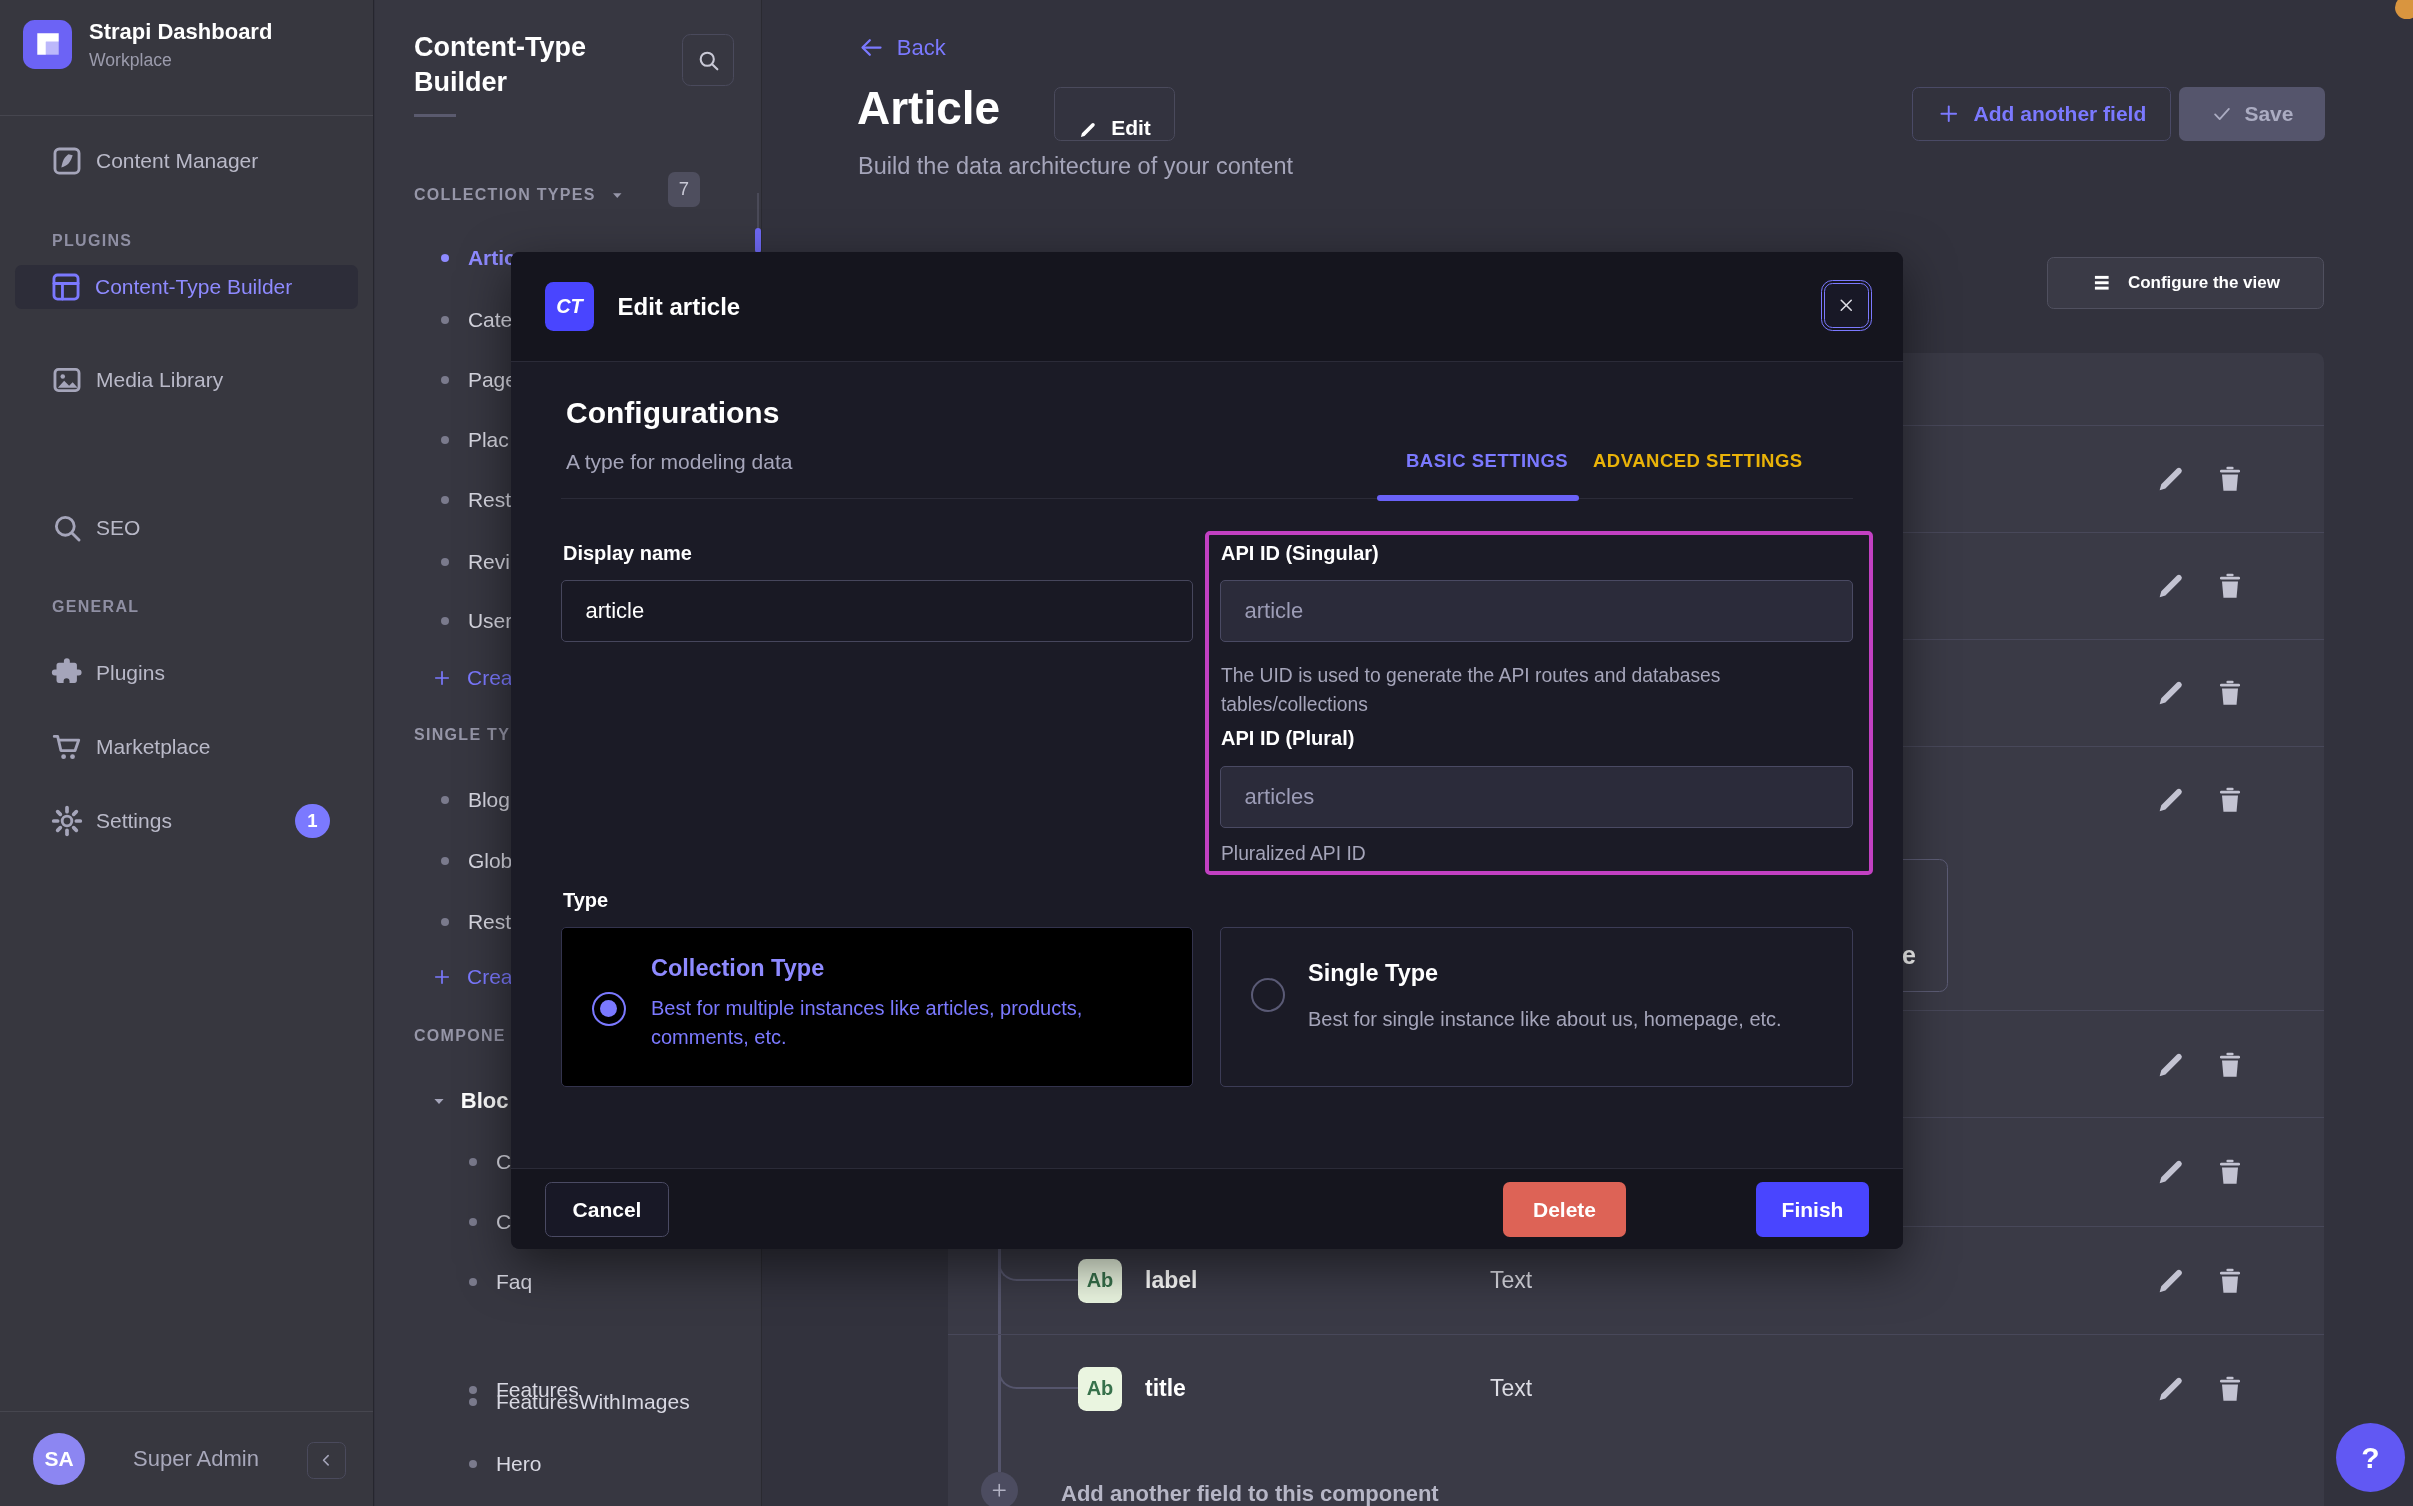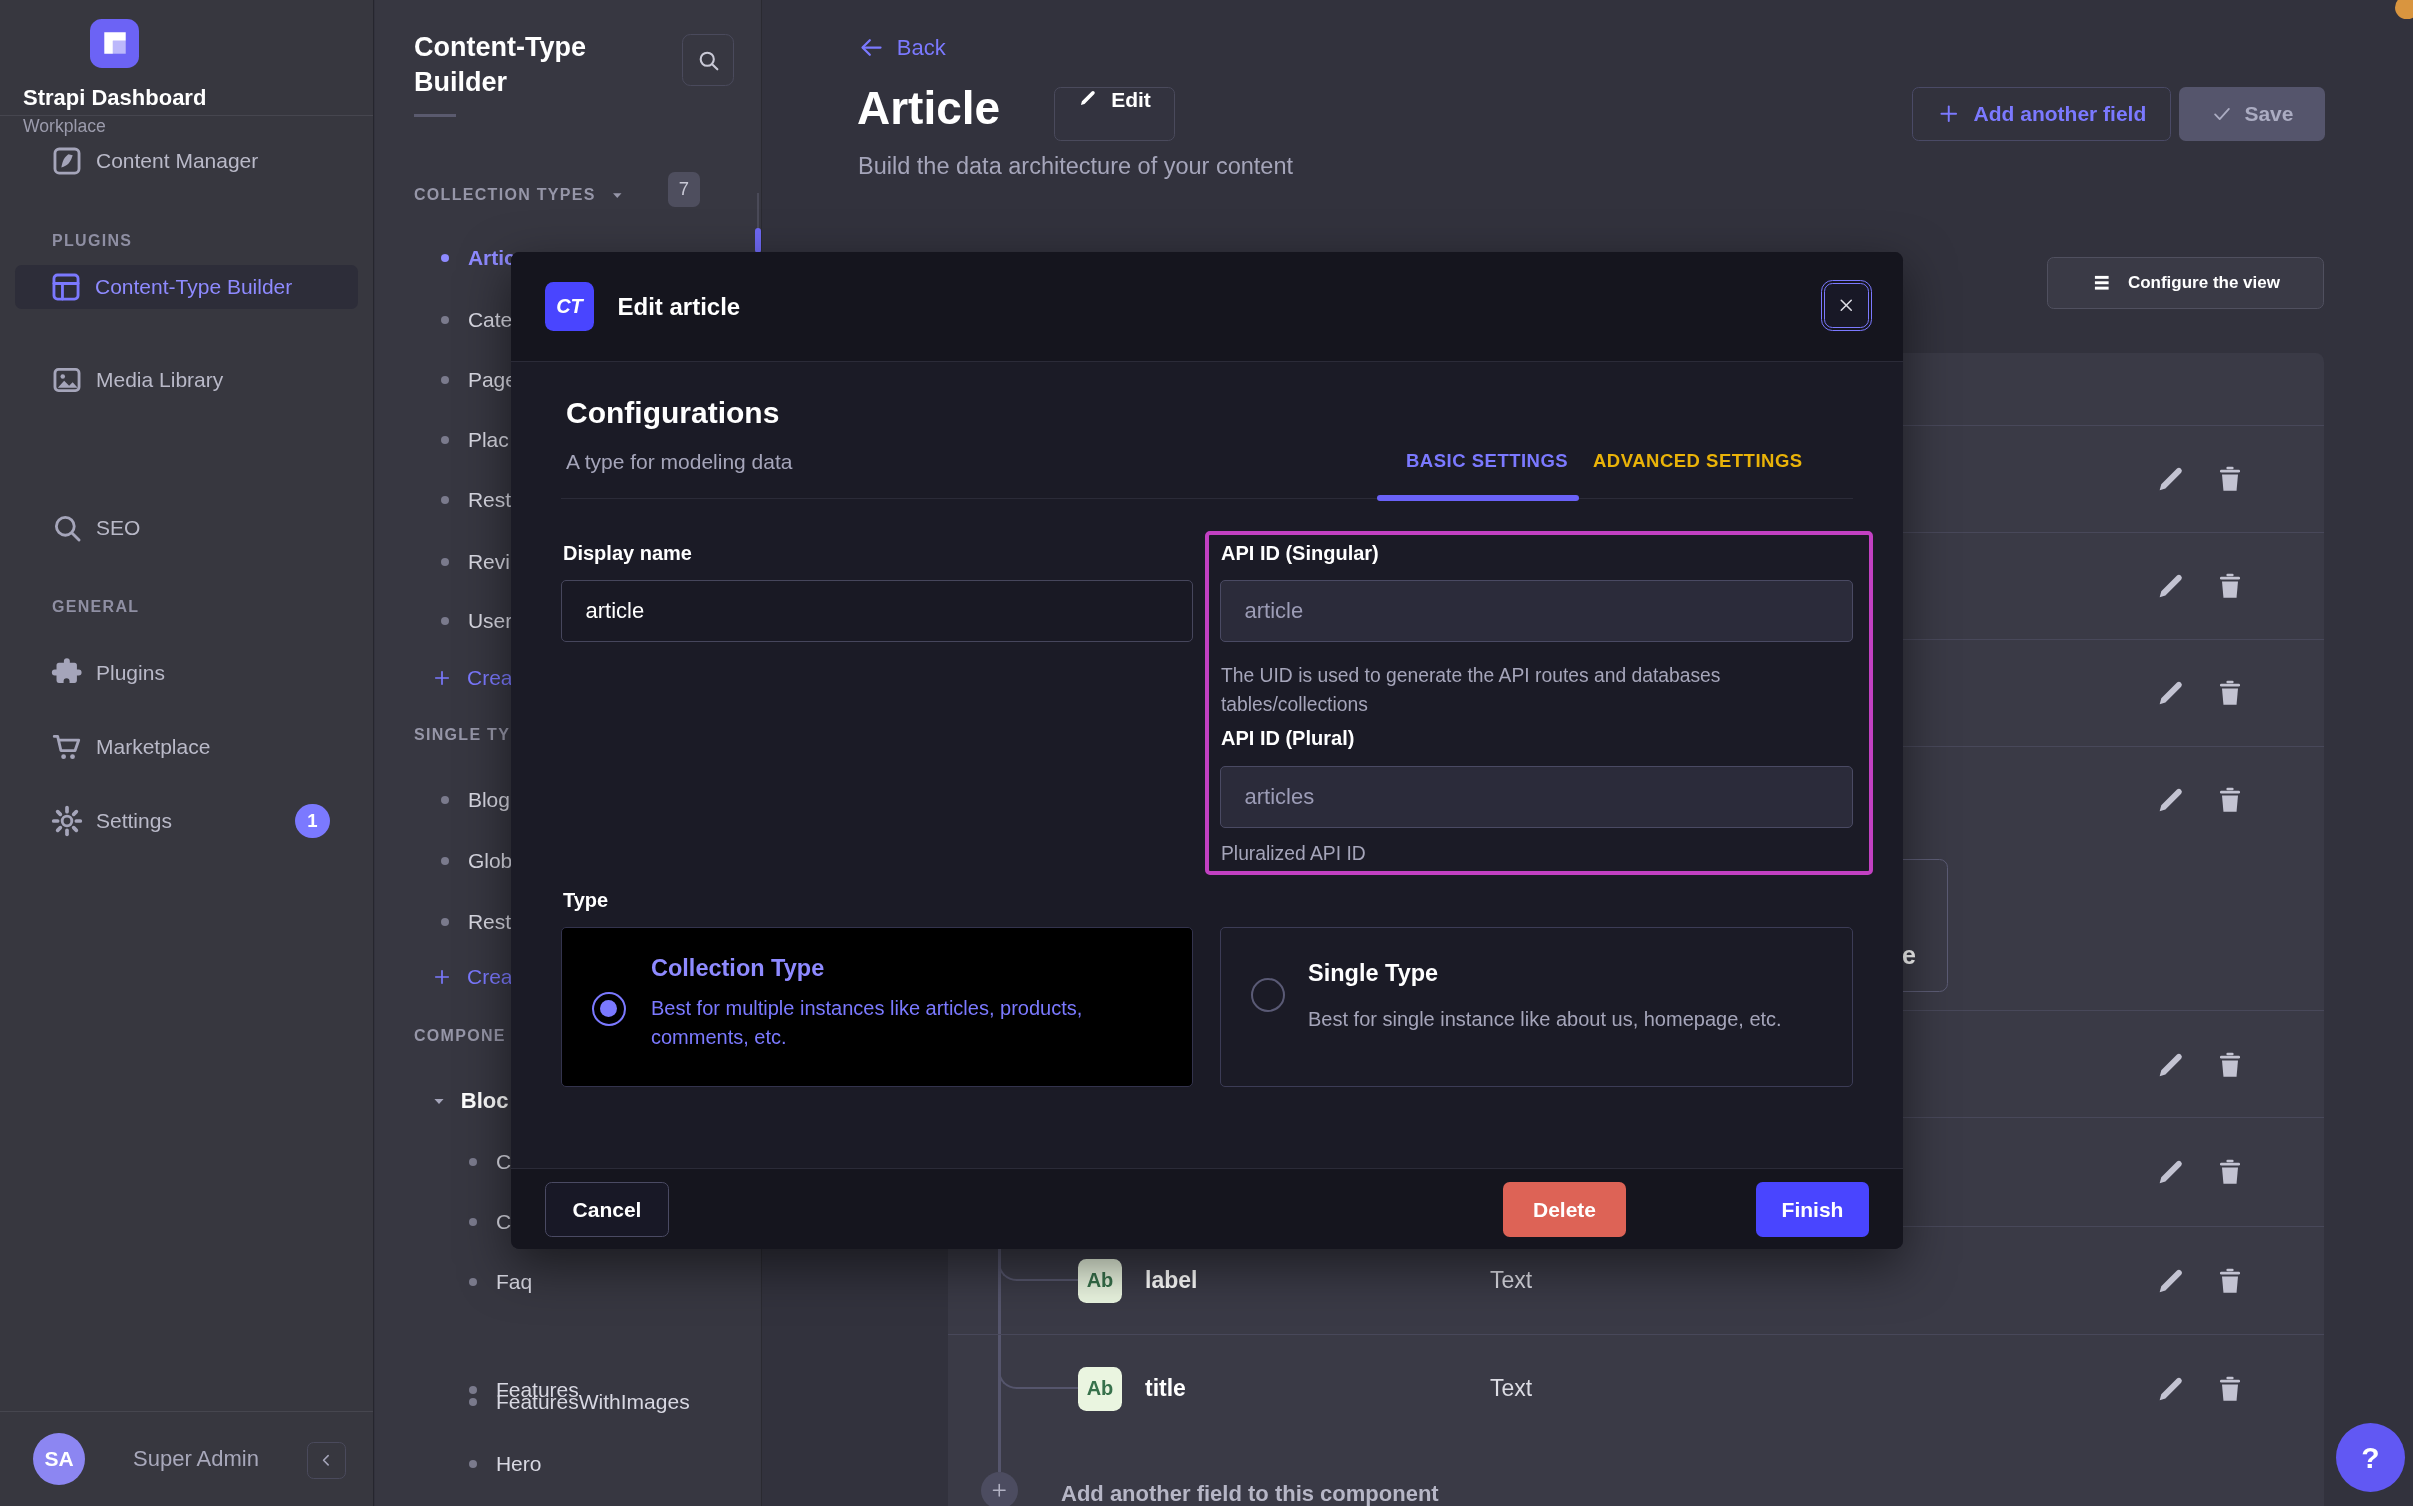--- a/index.html
+++ b/index.html
@@ -4,21 +4,21 @@
 <style>
   * { margin:0; padding:0; box-sizing:border-box; }
   html,body { width:2413px; height:1507px; overflow:hidden; background:#32323d;
     font-family:"Liberation Sans", sans-serif; -webkit-font-smoothing:antialiased; }
   svg { width:100%; height:100%; display:block; }
   .icon { display:inline-block; flex:none; }
 
   
   #sidebar1 { position:absolute; left:0; top:0; width:374px; height:1507px;
     background:#37373f; border-right:1.7px solid #26262e; z-index:2; }
-  .brand { position:absolute; left:23px; top:18.5px; display:flex; gap:17px; align-items:center;flex-direction:column; }
+  .brand { position:absolute; left:23px; top:18.5px; display:flex; gap:17px; align-items:center; }
   .brand-logo { width:49px; height:49px; border-radius:11.8px; background:#6c63f5; position:relative; }
   .brand-text .t1 { font-size:22px; font-weight:bold; color:#ffffff; }
   .brand-text .t2 { font-size:17.6px; color:#9b9bac; margin-top:5px; }
   .divider-h { position:absolute; left:0; width:100%; height:0.8px; background:#46464f; }
   .s1-item { position:absolute; left:0; width:374px; height:54px; display:flex; align-items:center;
     gap:12px; padding-left:50px; color:#b9b9c8; font-size:21px; cursor:pointer; }
   .s1-item .icon { width:34px; height:34px; color:#a5a5ba; }
   .s1-header { position:absolute; left:52px; color:#8f8fa3; font-size:16px; font-weight:bold; letter-spacing:1.3px; }
   .s1-active { left:15px; width:343px; border-radius:6.7px; background:#2d2d39; color:#8e8aff; padding-left:34px; }
   .s1-active .icon { color:#7b79ff; }
@@ -58,21 +58,21 @@
   .p2-track { position:absolute; left:382px; top:193px; width:1.7px; height:60px; background:#4a4a58; }
   .p2-thumb { position:absolute; left:380px; top:228px; width:5.9px; height:25px; background:#6e68f3; border-radius:3.4px; }
 
   
   #main { position:absolute; left:763px; top:0; width:1651px; height:1507px; background:#32323d; z-index:1; }
   .back { position:absolute; left:95px; top:34px; display:flex; align-items:center; gap:11.8px;
     color:#7b79ff; font-size:22px; cursor:pointer; }
   .back .icon { width:27px; height:27px; }
   .page-title { position:absolute; left:94px; top:81px; color:#fff; font-size:46px; font-weight:bold; }
   .edit-btn { position:absolute; left:291px; top:87px; width:121px; height:54px; border:0.8px solid #4a4a5c;
-    border-radius:6.7px; display:flex; align-items:flex-start; justify-content:center; gap:13px;
+    border-radius:6.7px; display:flex; align-items:flex-end; justify-content:center; gap:13px;
     color:#fff; font-size:21px; font-weight:bold; cursor:pointer; background:#33333f; }
   .edit-btn .icon { width:20px; height:20px; }
   .page-sub { position:absolute; left:95px; top:153px; color:#a5a5ba; font-size:23.5px; }
   .add-field-btn { position:absolute; left:1149px; top:87px; width:259px; height:54px; border:0.8px solid #4a4a66;
     border-radius:6.7px; display:flex; align-items:center; justify-content:center; gap:13.4px;
     color:#7b79ff; font-size:21px; font-weight:bold; cursor:pointer; }
   .add-field-btn .icon { width:23.5px; height:23.5px; }
   .save-btn { position:absolute; left:1416px; top:87px; width:146px; height:54px; background:#55556c;
     border-radius:6.7px; display:flex; align-items:center; justify-content:center; gap:11.8px;
     color:#abacc2; font-size:21px; font-weight:bold; cursor:pointer; }

